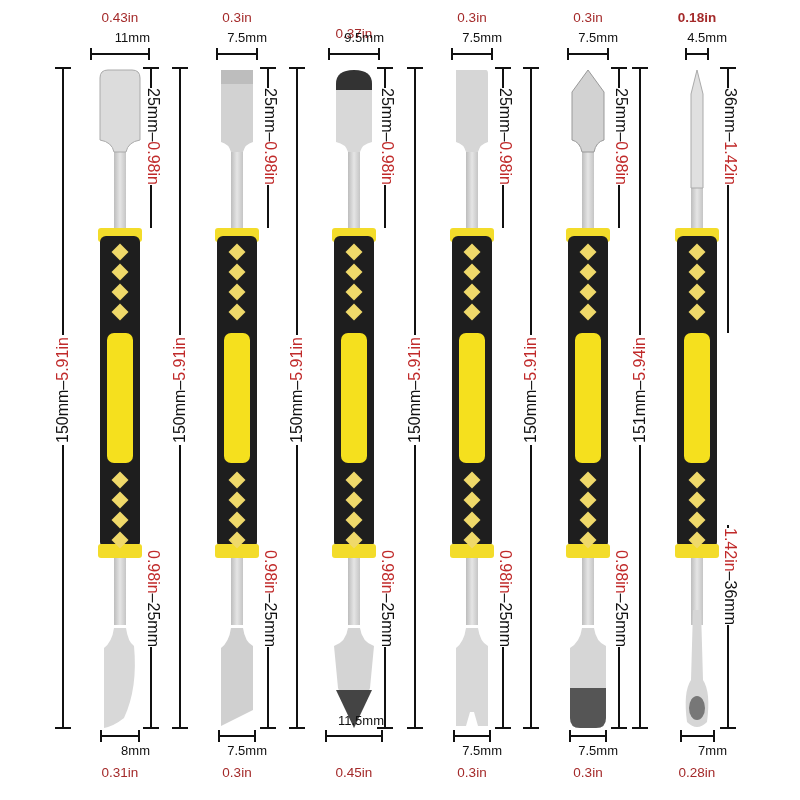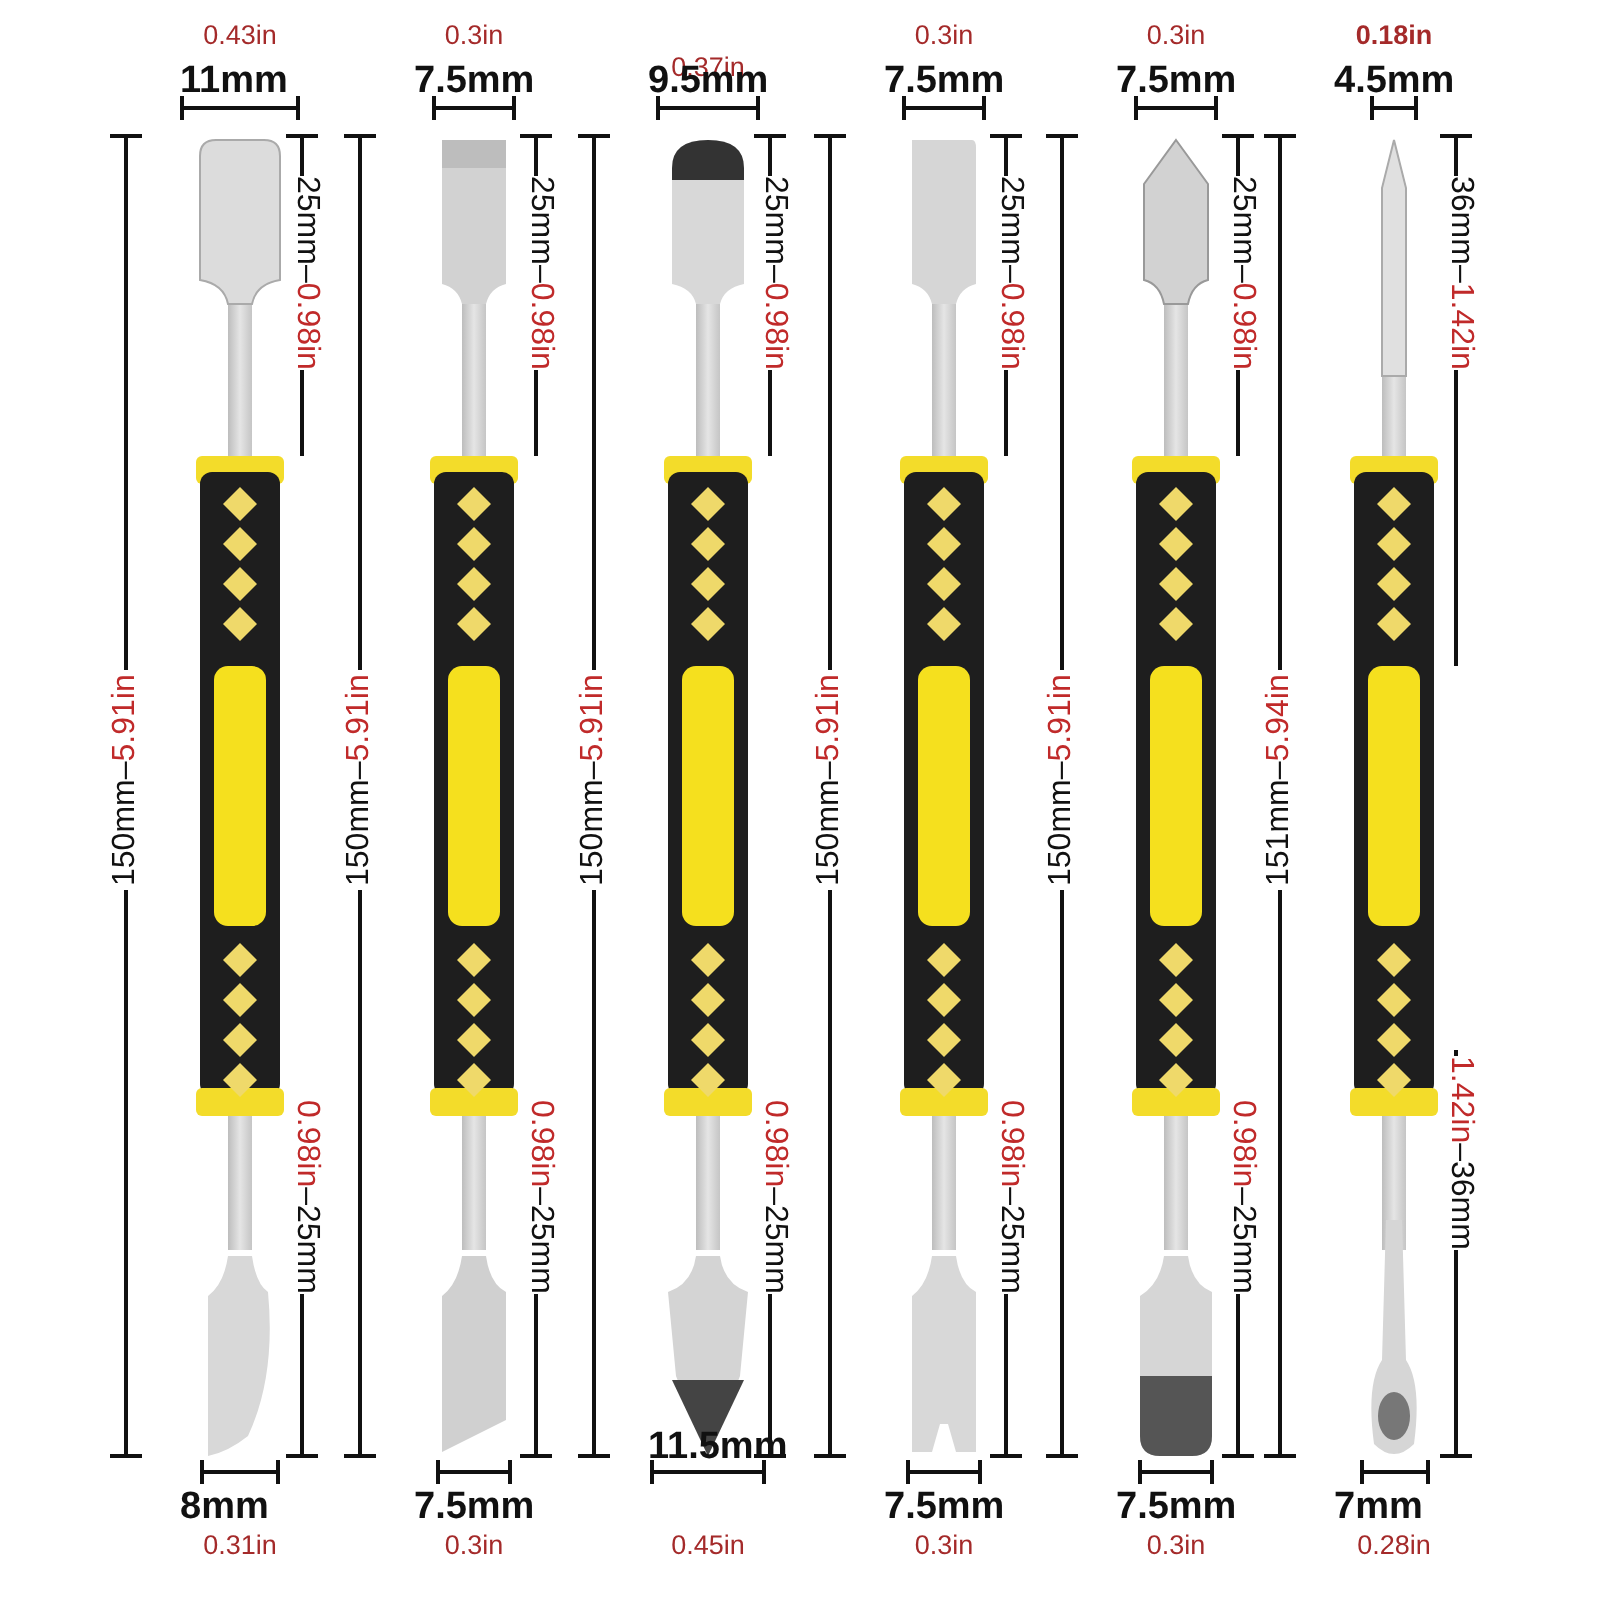--- a/index.html
+++ b/index.html
@@ -1,20 +1,20 @@
 <!DOCTYPE html>
 <html><head>
 <meta charset="utf-8">
 <style>
   html, body { margin:0; padding:0; background:#ffffff; }
   body { width:800px; height:800px; position:relative; overflow:hidden;
          font-family: "Liberation Sans", sans-serif; }
   .tool { position:absolute; top:0; width:115px; height:800px; }
   .lbl-in { position:absolute; color:#a42a2a; font-size:13.5px; text-align:center; white-space:nowrap; }
-  .lbl-mm { position:absolute; color:#111; font-size:19px; text-align:left; white-space:nowrap;font-weight:bold; }
+  .lbl-mm { position:absolute; color:#111; font-size:13px; text-align:right; white-space:nowrap; }
   .hbar { position:absolute; height:2px; background:#111; }
   .hbar::before, .hbar::after { content:""; position:absolute; top:-5px; width:2px; height:12px; background:#111; }
   .hbar::before { left:0; } .hbar::after { right:0; }
   .vline { position:absolute; width:2px; background:#111; }
   .tick { position:absolute; height:2px; width:16px; background:#111; }
   .vtext { position:absolute; transform-origin:left top; transform:rotate(90deg); white-space:nowrap; font-size:16px; }
   .vtext .mm { color:#111; }
   .vtext .inch { color:#c02a2a; }
   .vtext-left { position:absolute; transform-origin:left top; transform:rotate(-90deg); white-space:nowrap; font-size:16px; }
   .vtext-left .mm { color:#111; }

